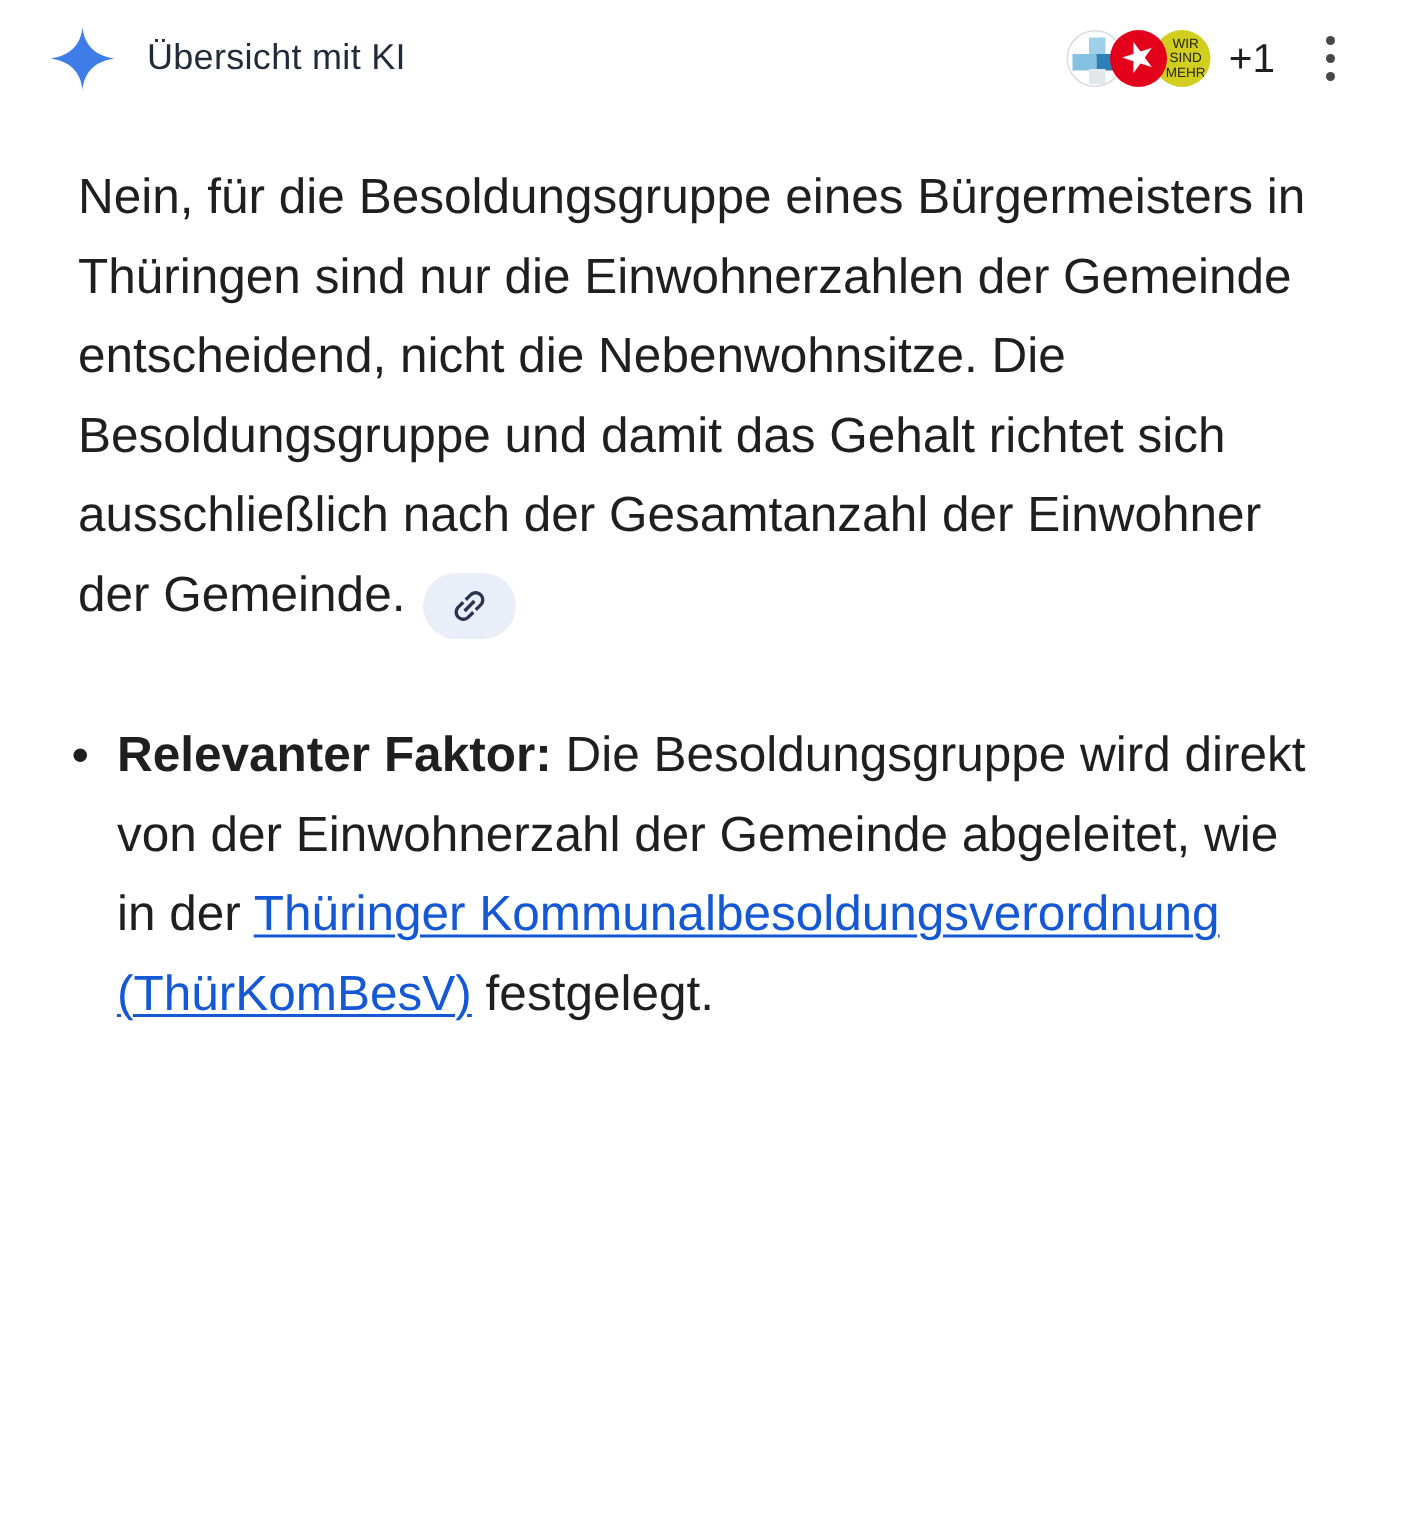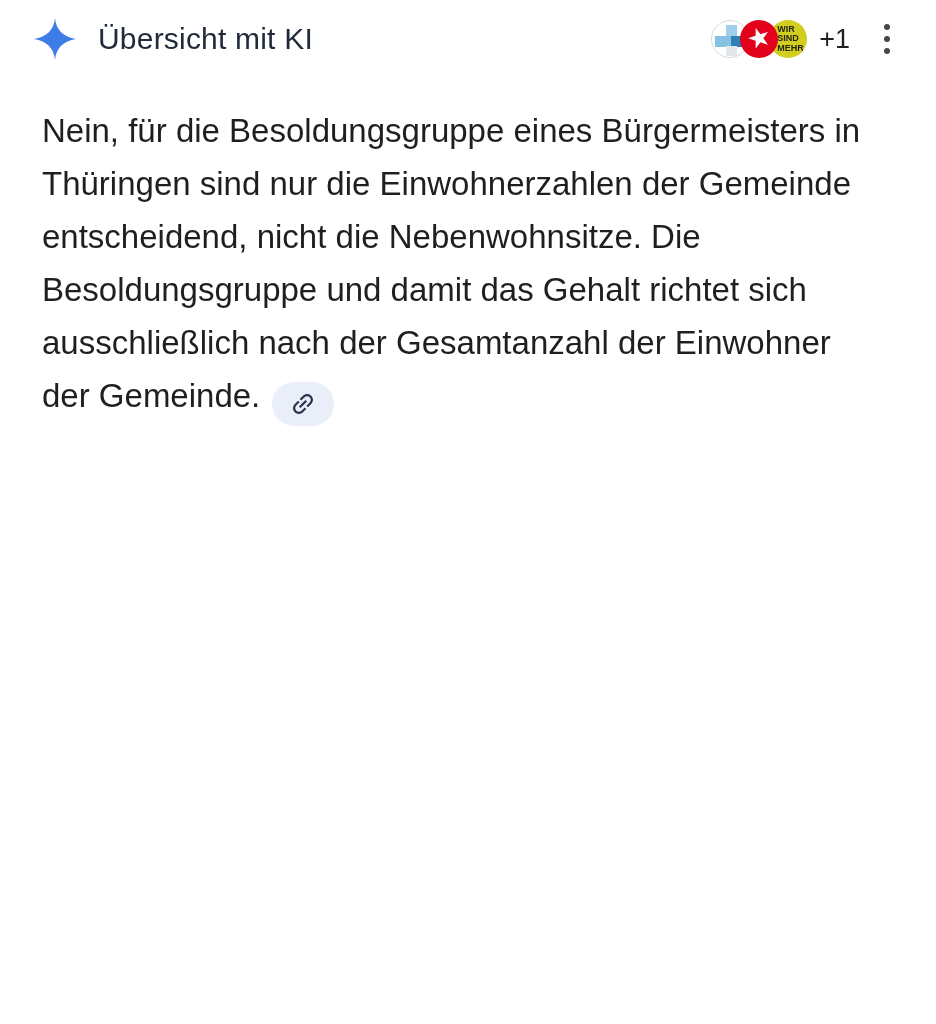--- a/index.html
+++ b/index.html
@@ -7,43 +7,43 @@
     width:936px;height:1024px;background:#ffffff;
     font-family:"Liberation Sans",sans-serif;color:#1f1f1f;
     overflow:hidden;position:relative;
   }
   
   .header{
     display:flex;align-items:center;
     padding:16px 42px 0 34px;height:46px;
   }
   .sparkle{width:42px;height:42px;margin-right:22px;flex:0 0 auto;display:block}
-  .title{font-size:30px;font-weight:500;color:#1f2b3a;letter-spacing:.2px;white-space:nowrap}
+  .title{font-size:24px;font-weight:500;color:#1f2b3a;letter-spacing:.2px;white-space:nowrap}
   .spacer{flex:1}
   .favicon-stack{display:flex;align-items:center;cursor:pointer}
   .favicon{width:38px;height:38px;border-radius:50%;box-sizing:border-box;position:relative;flex:0 0 auto}
   .favicon + .favicon{margin-left:-9px}
   .fav-white{background:#ffffff;border:1px solid #dadce0;z-index:1;overflow:hidden}
   .fav-red{background:#e2001a;z-index:3;display:flex;align-items:center;justify-content:center}
   .fav-yellow{background:#d2ce20;z-index:2;display:flex;align-items:center;overflow:hidden}
   .plus-vt{position:absolute;left:14px;top:4px;width:11px;height:13px;background:#9fcfe9}
   .plus-hl{position:absolute;left:3px;top:15px;width:16px;height:11px;background:#85c2e2}
   .plus-hr{position:absolute;left:19px;top:15px;width:15px;height:11px;background:#2e7fb8}
   .plus-vb{position:absolute;left:14px;top:25px;width:11px;height:10px;background:#e4e7ea}
   .star{color:#ffffff;font-size:27px;line-height:1;transform:rotate(-18deg);margin-top:-2px}
   .wsm-text{
-    font-size:9px;font-weight:700;color:#23250f;line-height:9.5px;
-    white-space:pre-line;margin-left:8px;letter-spacing:0;
+    font-size:9px;font-weight:400;color:#23250f;line-height:9.5px;
+    white-space:pre-line;margin-left:8px;letter-spacing:0;text-align:center;
   }
   .more-count{font-size:27px;color:#1f1f1f;margin-left:12px;white-space:nowrap}
   .kebab{display:flex;flex-direction:column;align-items:center;gap:6px;margin-left:30px;padding:4px;cursor:pointer}
   .kebab i{width:6px;height:6px;border-radius:50%;background:#474747;display:block}
   
   .answer{padding:0 44px 0 36px;margin-top:42px;font-size:33px;line-height:53px}
-  .paragraph{max-width:842px;margin:6px}
+  .paragraph{max-width:842px;margin:16px}
   .link-chip{
     display:inline-flex;align-items:center;justify-content:center;
     width:62px;height:44px;border-radius:22px;background:#e9eef9;
     vertical-align:-11px;margin-left:12px;cursor:pointer;border:none;
   }
   .link-chip svg{transform:rotate(-45deg);display:block}
   .bullets{list-style:none;margin:50px 0 0;padding:0}
   .bullets li{position:relative;padding-left:42px;max-width:796px}
   .bullets li + li{margin-top:26px}
   .bullets li::before{
@@ -93,14 +93,15 @@
 </header>
 
 <main class="answer">
   <p class="paragraph"><span>Nein, für die Besoldungsgruppe eines Bürgermeisters in Thüringen sind nur die Einwohnerzahlen der Gemeinde entscheidend, nicht die Nebenwohnsitze. Die Besoldungsgruppe und damit das Gehalt richtet sich ausschließlich nach der Gesamtanzahl der Einwohner der Gemeinde.</span><button class="link-chip">
         <svg width="28" height="28" viewBox="0 0 24 24" aria-hidden="true">
           <path fill="#2a3550" d="M3.9 12c0-1.71 1.39-3.1 3.1-3.1h4V7H7c-2.76 0-5 2.24-5 5s2.24 5 5 5h4v-1.9H7c-1.71 0-3.1-1.39-3.1-3.1zM8 13h8v-2H8v2zm9-6h-4v1.9h4c1.71 0 3.1 1.39 3.1 3.1s-1.39 3.1-3.1 3.1h-4V17h4c2.76 0 5-2.24 5-5s-2.24-5-5-5z"></path>
         </svg>
       </button></p>
 
   <ul class="bullets">
+    <li><span class="lead">Relevanter Faktor:</span><span> Die Besoldungsgruppe wird direkt von der Einwohnerzahl der Gemeinde abgeleitet, wie in der </span><a class="inline-link">Thüringer Kommunalbesoldungsverordnung (ThürKomBesV)</a><span> festgelegt.</span></li>
   </ul>
 </main>
 
 </body></html>

